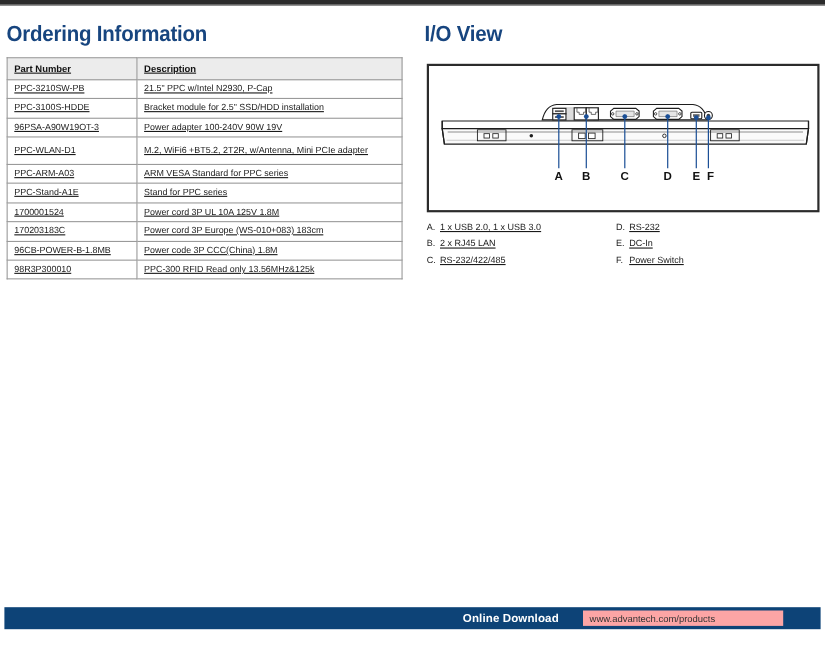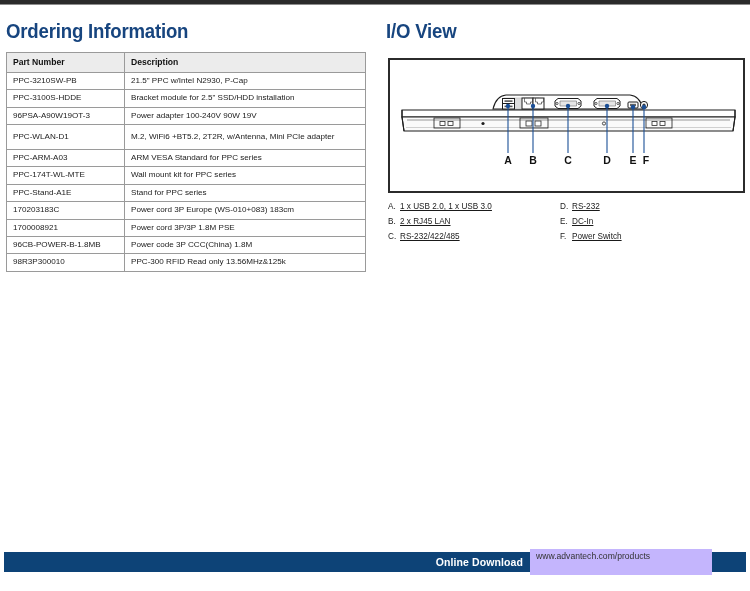--- a/index.html
+++ b/index.html
@@ -43,20 +43,21 @@
 
   
   .order-table {
     position: absolute;
     left: 6px; top: 52px;
     width: 359px;
     border-collapse: collapse;
     table-layout: fixed;
     font-size: 8.1px;
     color: #1a1a1a;
+    text-decoration: underline;
   }
   .order-table col.c1 { width: 118px; }
   .order-table col.c2 { width: 241px; }
   .order-table th, .order-table td {
     border: 1px solid #9a9a9a;
     padding: 3px 5px 3px 6px;
     text-align: left;
     vertical-align: middle;
     line-height: 1.28;
   }
@@ -115,29 +116,29 @@
     align-items: center;
     justify-content: flex-end;
     padding-right: 34px;
   }
   .dl-label {
     color: #ffffff;
     font-family: "Liberation Sans Narrow", "Liberation Sans", sans-serif;
     font-weight: bold;
     font-size: 10.5px;
     letter-spacing: 0.1px;
-    margin-right: 7px;
+    margin-right: 22px;
     white-space: nowrap;
   }
   .dl-url {
-    background: #c4b5fd;
+    background: #fca5a5;
     color: #333333;
     font-size: 8.6px;
     padding: 2px 6px 2px 6px;
-    height: 26px;
+    height: 14px;
     line-height: 10px;
     min-width: 182px;
     white-space: nowrap;
   }
 </style>
 </head>
 <body>
 
 <div id="page">
 
@@ -171,34 +172,30 @@
         </tr>
         <tr class="tall">
           <td>PPC-WLAN-D1</td>
           <td>M.2, WiFi6 +BT5.2, 2T2R, w/Antenna, Mini PCIe adapter</td>
         </tr>
         <tr>
           <td>PPC-ARM-A03</td>
           <td>ARM VESA Standard for PPC series</td>
         </tr>
         <tr>
-          <td>PPC-174T-WL-MTE</td>
-          <td>Wall mount kit for PPC series</td>
-        </tr>
-        <tr>
           <td>PPC-Stand-A1E</td>
           <td>Stand for PPC series</td>
         </tr>
         <tr>
+          <td>1700001524</td>
+          <td>Power cord 3P UL 10A 125V 1.8M</td>
+        </tr>
+        <tr>
           <td>170203183C</td>
           <td>Power cord 3P Europe (WS-010+083) 183cm</td>
-        </tr>
-        <tr>
-          <td>1700008921</td>
-          <td>Power cord 3P/3P 1.8M PSE</td>
         </tr>
         <tr>
           <td>96CB-POWER-B-1.8MB</td>
           <td>Power code 3P CCC(China) 1.8M</td>
         </tr>
         <tr>
           <td>98R3P300010</td>
           <td>PPC-300 RFID Read only 13.56MHz&amp;125k</td>
         </tr>
       </tbody>

